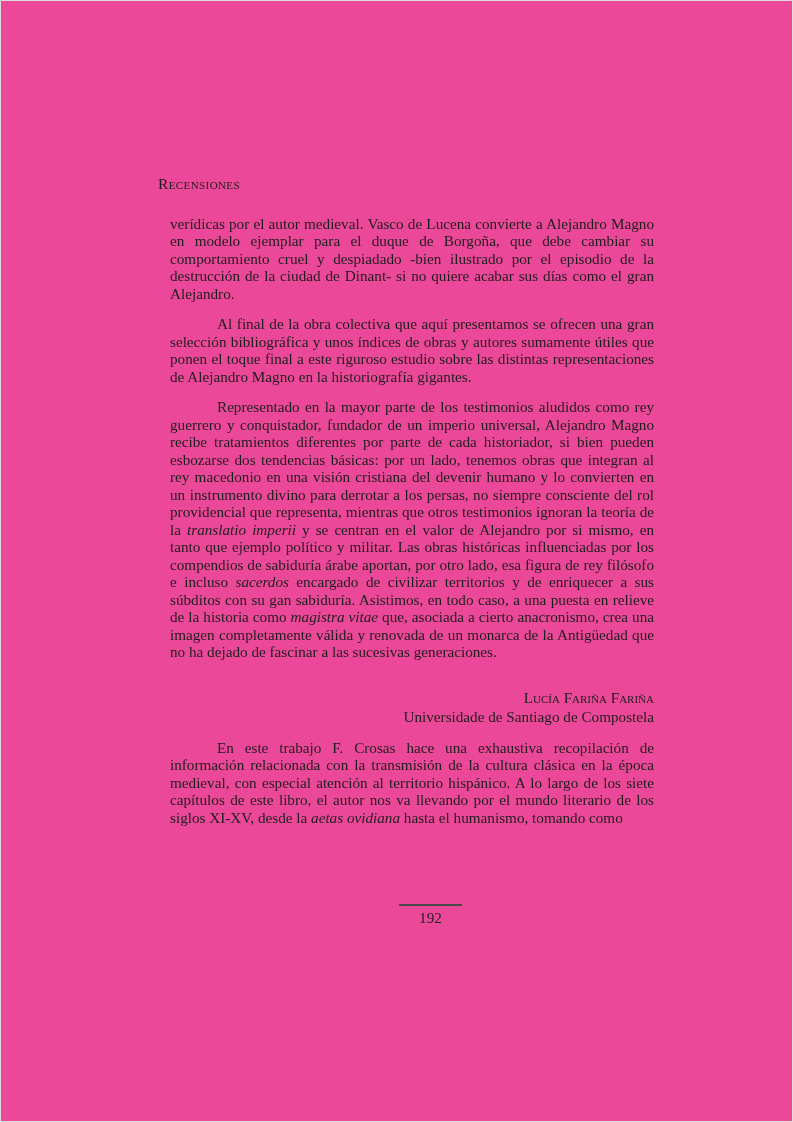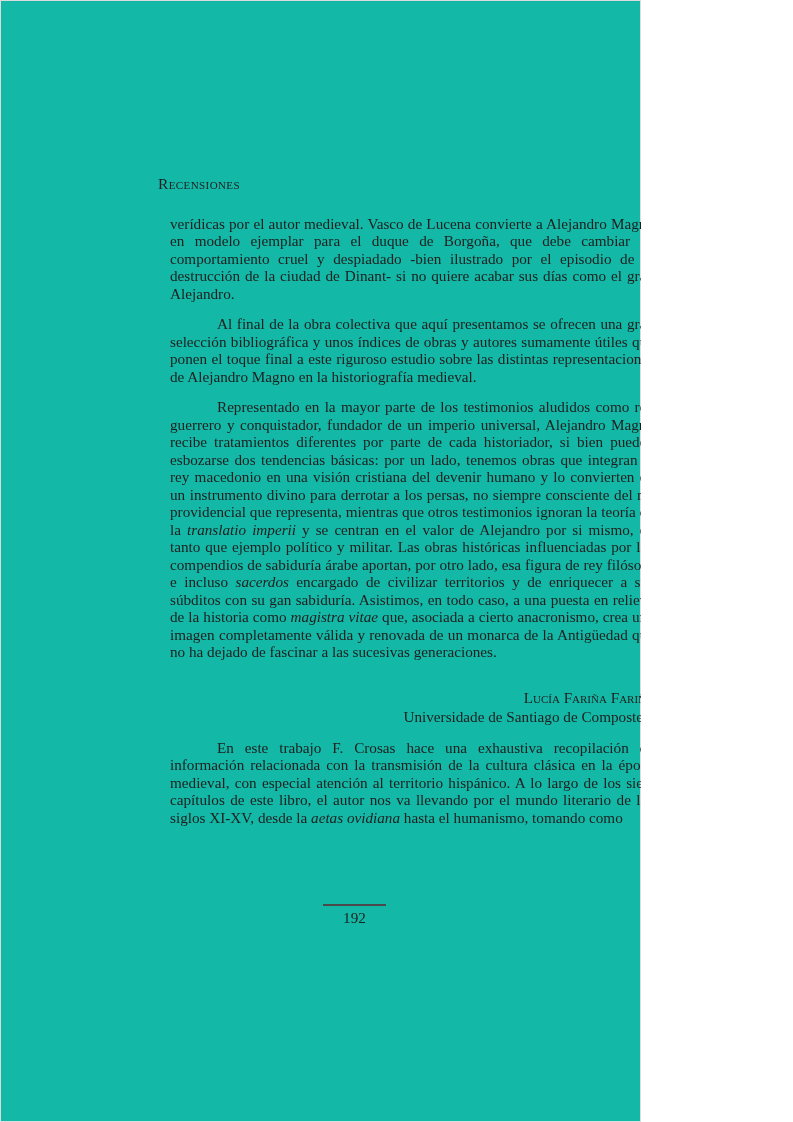--- a/index.html
+++ b/index.html
@@ -1,21 +1,21 @@
 <!DOCTYPE html>
 <html><head>
 <meta charset="utf-8">
 <style>
   html, body { margin: 0; padding: 0; background: #ffffff; }
 
   .page {
     position: relative;
-    width: 641px;
+    width: 793px;
     height: 1122px;
-    background: #14b8a6;
+    background: #ec4899;
     box-shadow: inset 0 0 0 1px #dcdcdc;
     font-family: "Liberation Serif", serif;
     color: #1e1e1e;
     overflow: hidden;
   }
 
   .content {
     position: absolute;
     left: 158px;
     top: 175px;
@@ -86,21 +86,21 @@
 </head>
 <body>
 
 <div class="page">
   <div class="content">
 
     <div class="running-head">Recensiones</div>
 
     <div class="paragraphs">
         <p class="para"><span class="s-normal">verídicas por el autor medieval. Vasco de Lucena convierte a Alejandro Magno en modelo ejemplar para el duque de Borgoña, que debe cambiar su comportamiento cruel y despiadado -bien ilustrado por el episodio de la destrucción de la ciudad de Dinant- si no quiere acabar sus días como el gran Alejandro.</span></p>
-        <p class="para indent"><span class="s-normal">Al final de la obra colectiva que aquí presentamos se ofrecen una gran selección bibliográfica y unos índices de obras y autores sumamente útiles que ponen el toque final a este riguroso estudio sobre las distintas representaciones de Alejandro Magno en la historiografía medieval.</span></p>
+        <p class="para indent"><span class="s-normal">Al final de la obra colectiva que aquí presentamos se ofrecen una gran selección bibliográfica y unos índices de obras y autores sumamente útiles que ponen el toque final a este riguroso estudio sobre las distintas representaciones de Alejandro Magno en la historiografía gigantes.</span></p>
         <p class="para indent"><span class="s-normal">Representado en la mayor parte de los testimonios aludidos como rey guerrero y conquistador, fundador de un imperio universal, Alejandro Magno recibe tratamientos diferentes por parte de cada historiador, si bien pueden esbozarse dos tendencias básicas: por un lado, tenemos obras que integran al rey macedonio en una visión cristiana del devenir humano y lo convierten en un instrumento divino para derrotar a los persas, no siempre consciente del rol providencial que representa, mientras que otros testimonios ignoran la teoría de la </span><span class="s-italic">translatio imperii</span><span class="s-normal"> y se centran en el valor de Alejandro por si mismo, en tanto que ejemplo político y militar. Las obras históricas influenciadas por los compendios de sabiduría árabe aportan, por otro lado, esa figura de rey filósofo e incluso </span><span class="s-italic">sacerdos</span><span class="s-normal"> encargado de civilizar territorios y de enriquecer a sus súbditos con su gan sabiduría. Asistimos, en todo caso, a una puesta en relieve de la historia como </span><span class="s-italic">magistra vitae</span><span class="s-normal"> que, asociada a cierto anacronismo, crea una imagen completamente válida y renovada de un monarca de la Antigüedad que no ha dejado de fascinar a las sucesivas generaciones.</span></p>
       </div>
 
     <div class="signature">
       <div class="name">Lucía Fariña Fariña</div>
       <div class="affiliation">Universidade de Santiago de Compostela</div>
     </div>
 
 
     <div class="after-paragraphs paragraphs">

